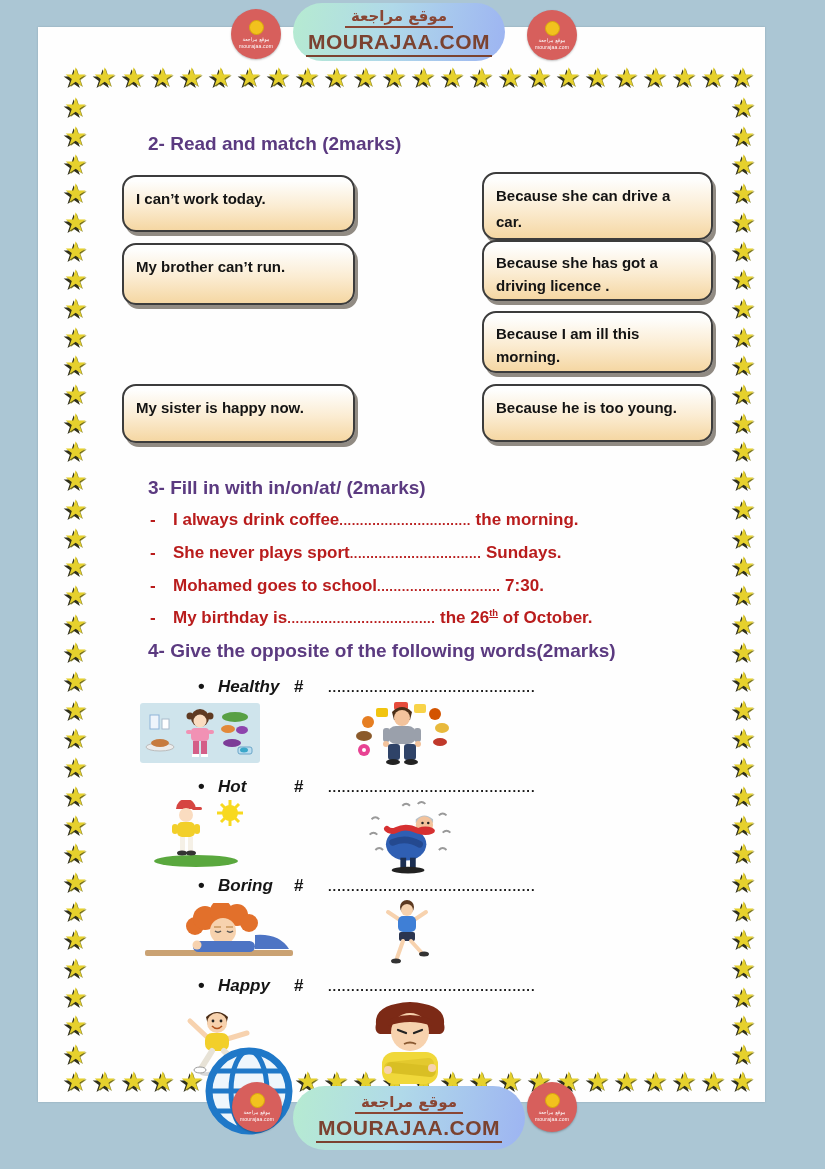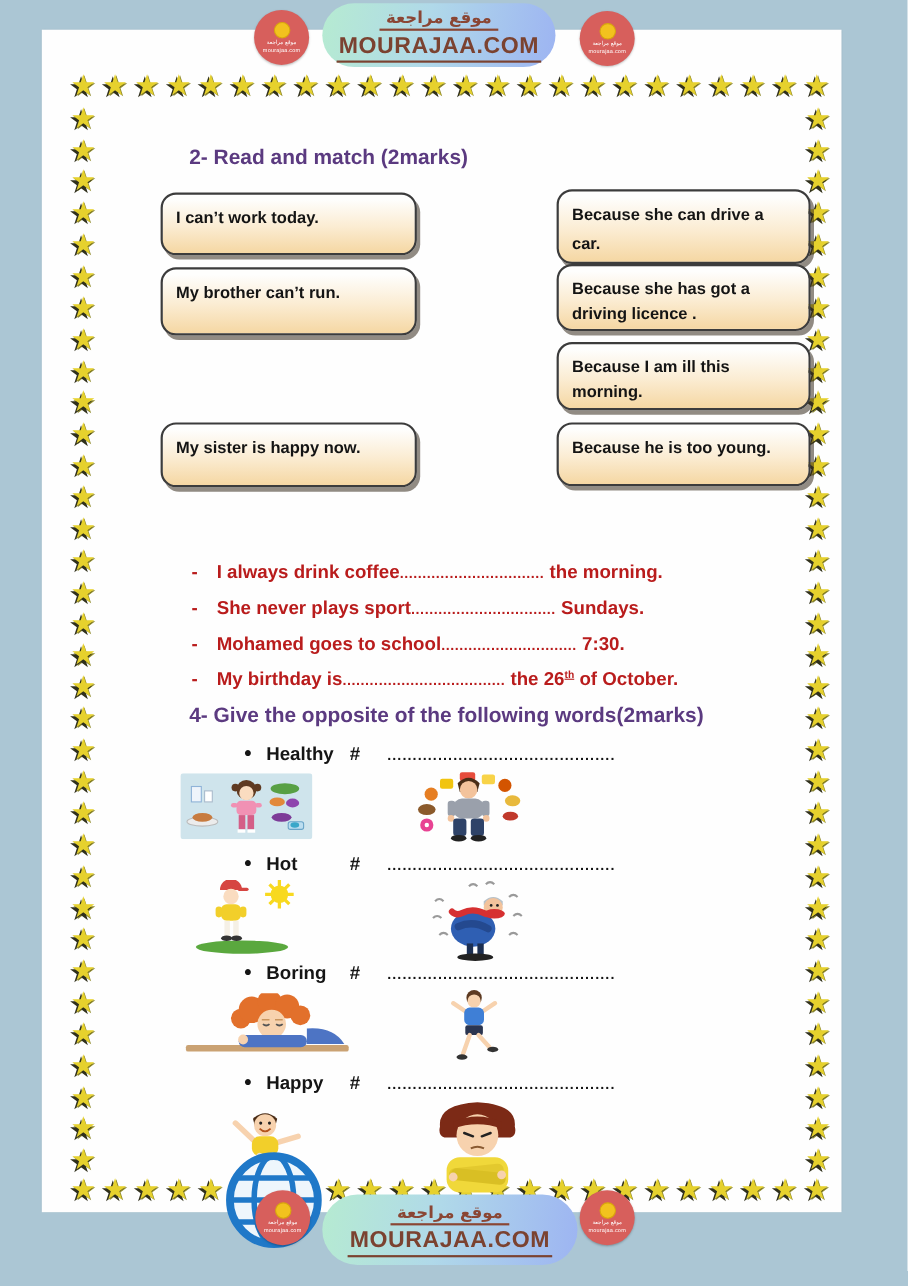--- a/index.html
+++ b/index.html
@@ -22,37 +22,37 @@
              border-bottom:2px solid #8a4634; padding:0 6px 1px; direction:rtl; }
   .site-en { font-weight:bold; font-size:21px; letter-spacing:.5px; color:#7b4230;
              border-bottom:2px solid #7b4230; padding:0 2px 1px; }
   .badge { position:absolute; width:50px; height:50px; border-radius:50%; background:#d75f5c; z-index:5;
            display:flex; flex-direction:column; align-items:center; justify-content:center; gap:1px;
            box-shadow:0 1px 2px rgba(0,0,0,.25); }
   .badge .dot { width:15px; height:15px; border-radius:50%; background:#f2c21e; border:1px solid #d8a70c; }
   .badge .b-ar { font-family:"DejaVu Sans", sans-serif; font-size:5px; color:#fff; direction:rtl; }
   .badge .b-en { font-size:5px; color:#fff; letter-spacing:.2px; }
 
-  .content { position:absolute; inset:0; z-index:2;margin-left:24px; }
+  .content { position:absolute; inset:0; z-index:2; }
 
   .sec-title { position:absolute; font-size:19px; font-weight:bold; color:#5b3a80; }
 
   .mbox { position:absolute; border:2px solid #3c3c3c; border-radius:14px;
           background:linear-gradient(180deg,#fefefd 8%, #fbecd2 55%, #f5d7a3 100%);
           box-shadow:3px 4px 0 rgba(54,44,30,.55), inset 0 1px 0 #fff;
           padding:9px 12px; font-size:15px; font-weight:bold; color:#141414; line-height:1.7; }
 
   .fill-line { position:absolute; left:150px; font-size:17px; font-weight:bold; color:#b91c1c; white-space:nowrap; }
   .fill-line .dash { display:inline-block; width:23px; }
   .fill-line .dots { font-size:13px; letter-spacing:.5px; }
   .fill-line sup { font-size:.55em; font-weight:bold;text-decoration:underline; }
 
   .opp-line { position:absolute; left:198px; font-size:17px; font-weight:bold; color:#151515; white-space:nowrap; }
   .opp-line .bullet { display:inline-block; width:20px; font-size:19px; }
-  .opp-line .word { display:inline-block; width:76px; }
+  .opp-line .word { display:inline-block; width:76px;font-style:italic; }
   .opp-line .hash { display:inline-block; width:34px; }
   .opp-line .odots { font-size:13px; letter-spacing:1px; }
 
   .illus { position:absolute; }
   .illus svg { display:block; width:100%; height:100%; }
 
   .wm { position:absolute; z-index:3; }
   .wm-text { position:absolute; left:282px; top:1056px; z-index:3;
              font-size:33px; font-weight:bold; letter-spacing:-1px; color:#f6c51c;
              -webkit-text-stroke:2.5px #362708; text-shadow:3px 4px 0 rgba(60,45,10,.45); white-space:nowrap; }
@@ -203,20 +203,21 @@
 
     <div class="mbox" style="left:122px;top:175px;width:233px;height:57px"><span>I can’t work today.</span></div>
     <div class="mbox" style="left:122px;top:243px;width:233px;height:62px"><span>My brother can’t run.</span></div>
     <div class="mbox" style="left:122px;top:384px;width:233px;height:59px"><span>My sister is happy now.</span></div>
 
     <div class="mbox" style="left:482px;top:172px;width:231px;height:68px"><span>Because she can drive a car.</span></div>
     <div class="mbox" style="left:482px;top:240px;width:231px;height:61px;line-height:1.55"><span>Because she has got a driving licence .</span></div>
     <div class="mbox" style="left:482px;top:311px;width:231px;height:62px;line-height:1.55"><span>Because I am ill this morning.</span></div>
     <div class="mbox" style="left:482px;top:384px;width:231px;height:58px"><span>Because he is too young.</span></div>
 
+    <div class="sec-title" style="left:148px;top:477px">3- Fill in with in/on/at/ (2marks)</div>
 
     <div class="fill-line" style="top:510px"><span class="dash">-</span><span>I always drink coffee</span><span class="dots">................................</span><span> the morning.</span><sup></sup><span></span></div>
     <div class="fill-line" style="top:543px"><span class="dash">-</span><span>She never plays sport</span><span class="dots">................................</span><span> Sundays.</span><sup></sup><span></span></div>
     <div class="fill-line" style="top:576px"><span class="dash">-</span><span>Mohamed goes to school</span><span class="dots">..............................</span><span> 7:30.</span><sup></sup><span></span></div>
     <div class="fill-line" style="top:608px"><span class="dash">-</span><span>My birthday is</span><span class="dots">....................................</span><span> the 26</span><sup>th</sup><span> of October.</span></div>
 
     <div class="sec-title" style="left:148px;top:640px">4- Give the opposite of the following words(2marks)</div>
 
     <div class="opp-line" style="top:675px"><span class="bullet">•</span><span class="word">Healthy</span><span class="hash">#</span><span class="odots">.............................................</span></div>
     <div class="opp-line" style="top:775px"><span class="bullet">•</span><span class="word">Hot</span><span class="hash">#</span><span class="odots">.............................................</span></div>

